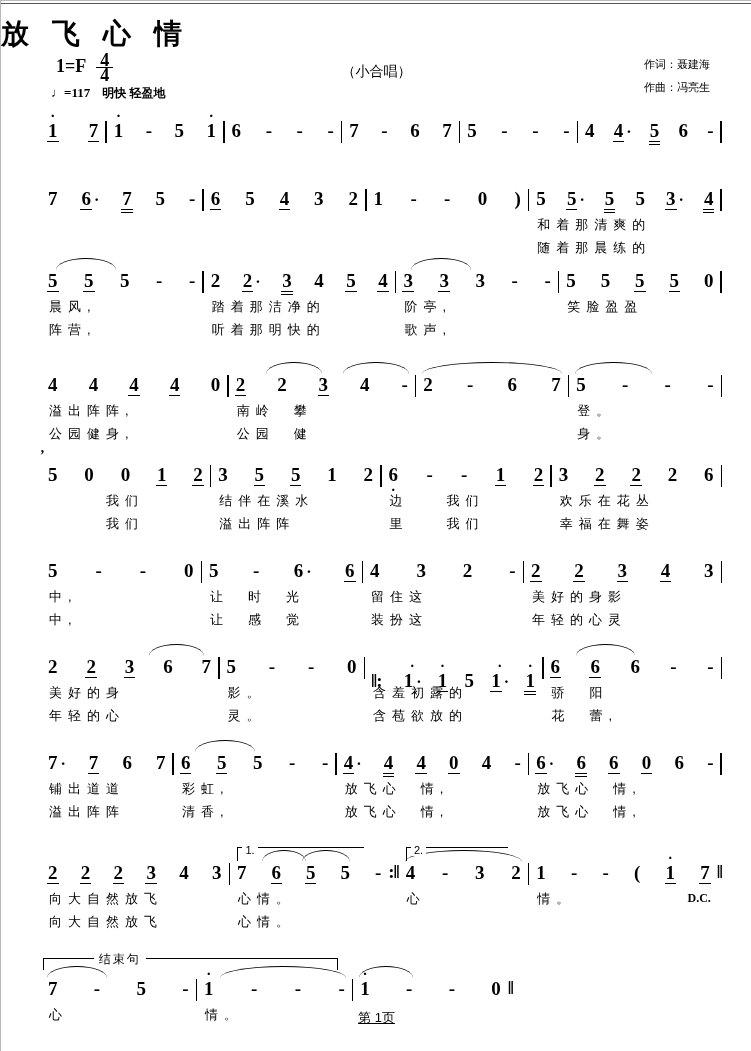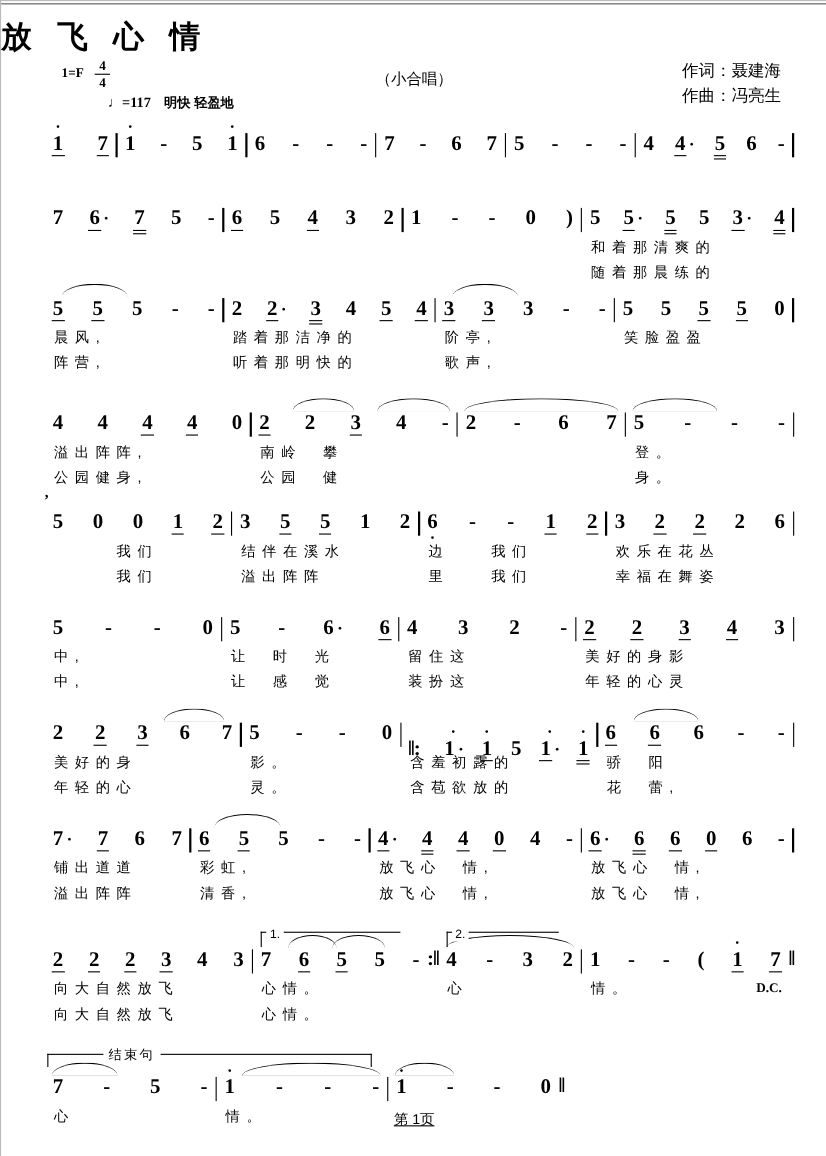--- a/index.html
+++ b/index.html
@@ -6,28 +6,28 @@
   .page{position:relative;width:751px;height:1051px;background:#fff;margin:0 auto;
         border:1px solid #bbb;overflow:hidden;color:#000;
         font-family:"Liberation Sans","DejaVu Sans",sans-serif;}
   .topline{position:absolute;top:2px;left:0;right:0;height:1px;background:#555;}
 
   
   .title{position:absolute;top:14px;left:0;right:0;text-align:left;
          font-family:"Liberation Serif","DejaVu Serif",serif;
          font-size:28px;font-weight:700;letter-spacing:8px;}
   .subtitle{position:absolute;top:62px;left:0;right:0;text-align:center;font-size:14px;}
-  .credits{position:absolute;top:52px;right:42px;text-align:left;font-size:15px;line-height:23px;}
+  .credits{position:absolute;top:52px;right:42px;text-align:left;font-size:11px;line-height:23px;}
   .keyblock{position:absolute;top:52px;left:55px;font-family:"Liberation Serif",serif;
-            font-size:12px;font-weight:700;}
+            font-size:18px;font-weight:700;}
   .frac{display:inline-block;text-align:center;vertical-align:middle;margin-left:10px;line-height:14px;}
   .frac .fn{display:block;border-bottom:1.2px solid #000;padding:0 4px;}
   .frac .fd{display:block;}
   .tempoline{position:absolute;top:84px;left:50px;font-size:13px;font-weight:700;
-             font-family:"Liberation Serif",serif;margin-left:47px;}
+             font-family:"Liberation Serif",serif;}
   .tempoexp{font-size:12px;font-weight:700;margin-left:12px;font-family:"Liberation Sans",sans-serif;}
 
   
   .system{position:absolute;left:40px;right:30px;}
   .measures{display:flex;align-items:flex-start;}
   .measure{position:relative;flex:1 1 0;padding:0 6px;}
   .zone{position:relative;height:15px;}
   .arc{position:absolute;top:3px;height:11px;
        border-top:1.5px solid #000;border-radius:50% 50% 0 0 / 100% 100% 0 0;}
   .volta{position:absolute;top:0;left:1%;width:86%;height:13px;

